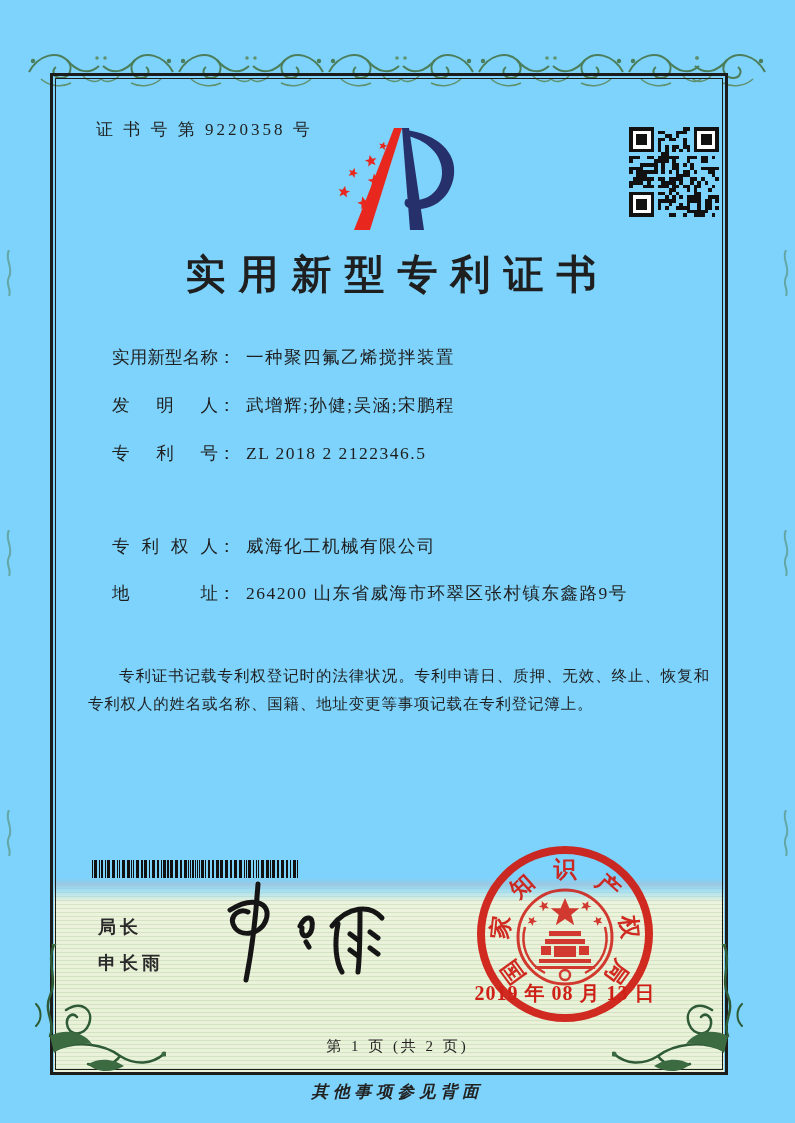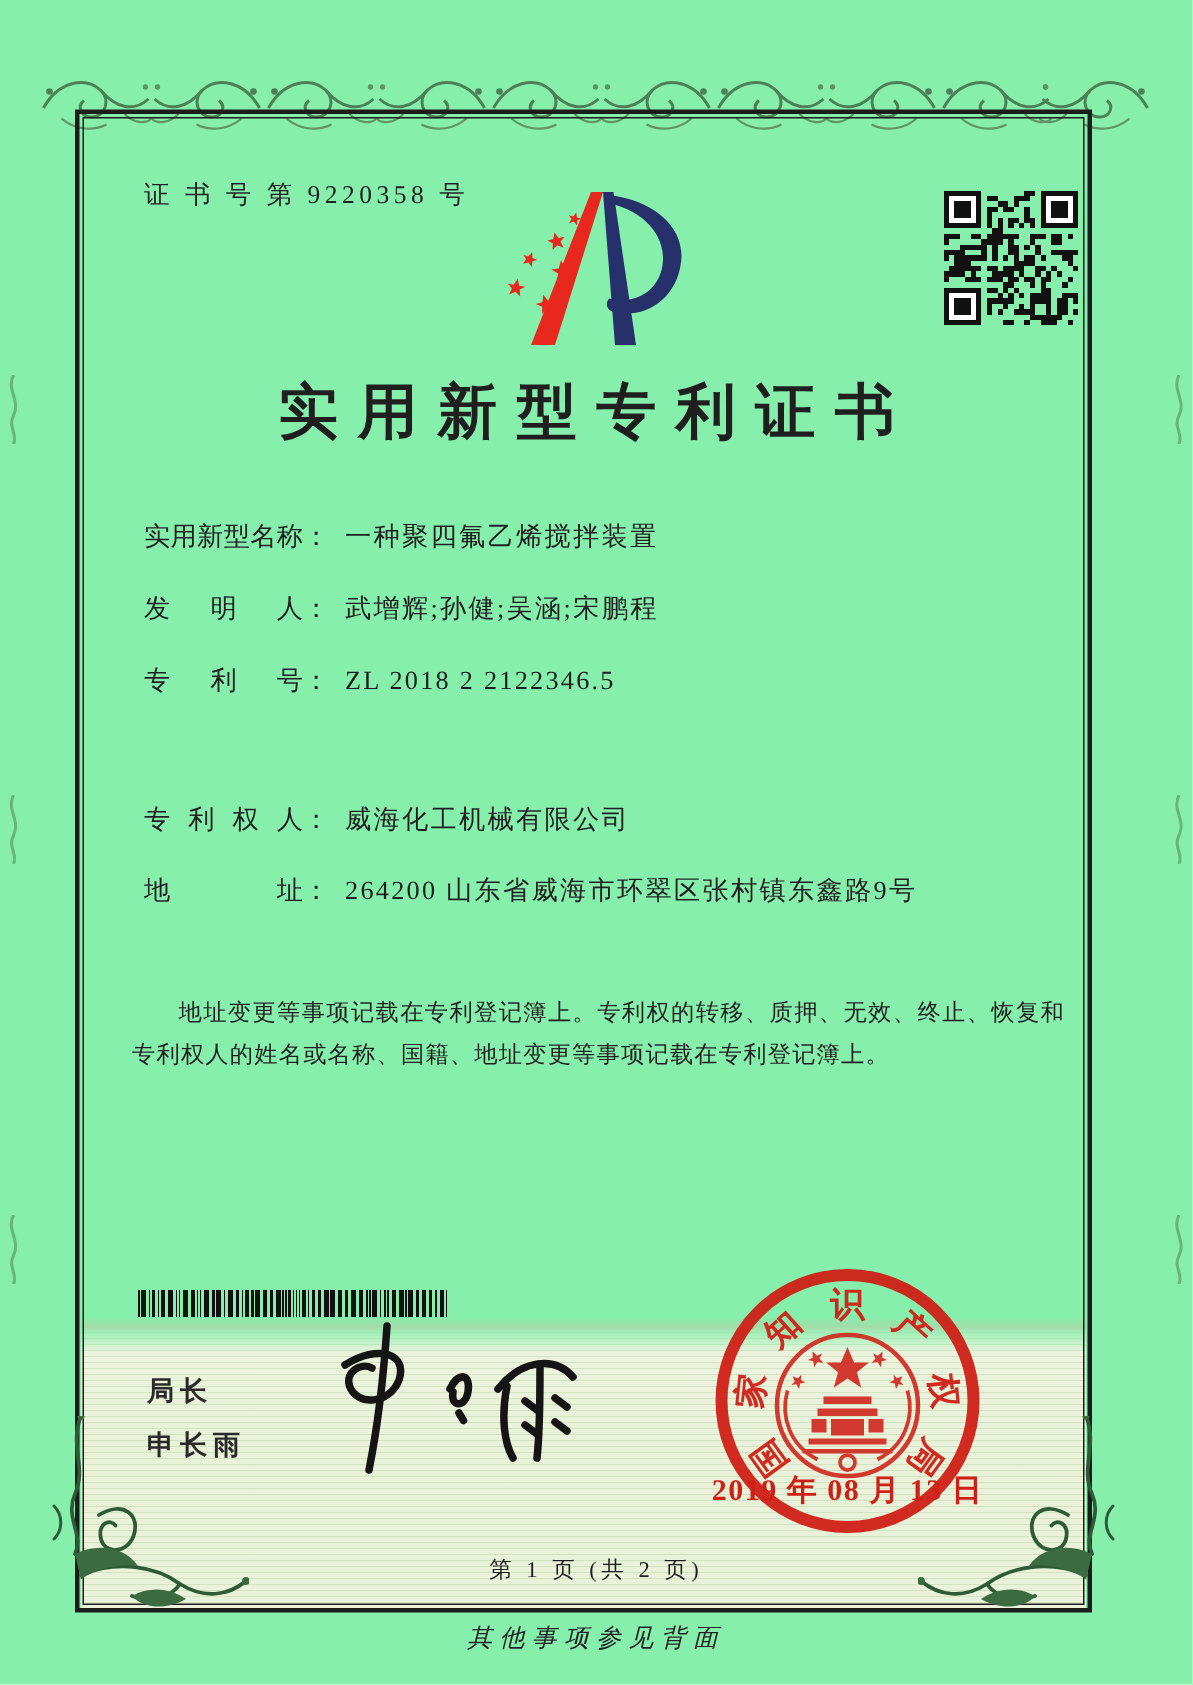--- a/index.html
+++ b/index.html
@@ -1,18 +1,18 @@
 <!DOCTYPE html>
 <html><head>
 <meta charset="utf-8">
 <style>
   html,body{margin:0;padding:0;}
   .page{
     position:relative; width:795px; height:1123px; margin:0 auto;
-    background:#86efac; overflow:hidden;
+    background:#7dd3fc; overflow:hidden;
     font-family:"Liberation Serif","DejaVu Serif",serif; color:#1f1f1f;
   }
   .abs{position:absolute;}
   
   .frame{position:absolute; left:50px; top:73px; width:672px; height:996px;
          border:3px solid #1c1c1c; pointer-events:none;}
   .frame::after{content:""; position:absolute; inset:2px; border:1px solid #1c1c1c;}
   
   .green-zone{position:absolute; left:54px; top:884px; width:670px; height:188px;
     background:
@@ -21,36 +21,36 @@
     -webkit-mask-image:linear-gradient(180deg,transparent 0,#000 18px);
     mask-image:linear-gradient(180deg,transparent 0,#000 18px);}
   .pink-smear{position:absolute; left:54px; top:878px; width:670px; height:12px;
     background:linear-gradient(180deg,rgba(235,170,160,0) 0,rgba(235,170,160,.28) 55%,rgba(235,170,160,0) 100%);}
   .cert-no{position:absolute; left:96px; top:118px; font-size:17px; letter-spacing:3px; white-space:nowrap;}
   .title{position:absolute; left:0; top:247px; width:100%; text-align:center;
          font-size:40px; font-weight:bold; letter-spacing:13px; white-space:nowrap;}
   
   .frow{position:absolute; left:96px; font-size:17.5px; white-space:nowrap; letter-spacing:1.5px;}
   .flabel{display:inline-block; width:106px; vertical-align:bottom;
-          text-align:justify; text-align-last:justify; letter-spacing:0;}
+          text-align:justify; text-align-last:justify; letter-spacing:0;margin-left:16px;}
   .fcolon{display:inline-block; margin-right:9px;}
   .fvalue{letter-spacing:1.5px;}
   .grant2{position:absolute; left:304px; top:0; white-space:nowrap;}
   
   .paras{position:absolute; left:88px; top:662px; width:622px;}
   .paras p{margin:0; font-size:15.5px; line-height:1.82; letter-spacing:.8px;
            text-indent:2em; text-align:justify;}
   .director-title{position:absolute; left:98px; top:915px; font-size:18px; letter-spacing:4px; font-weight:600; color:#2a2a2a;}
   .director-name{position:absolute; left:98px; top:951px; font-size:18px; letter-spacing:4px; font-weight:600; color:#2a2a2a;}
   .seal-date{position:absolute; left:462px; top:980px; width:206px; text-align:center;
              font-size:20px; font-weight:bold; color:#cf2018; letter-spacing:1px; white-space:nowrap;}
   .page-no{position:absolute; left:0; top:1037px; width:100%; text-align:center;
            font-size:15px; letter-spacing:3px;}
   .footer-note{position:absolute; left:0; top:1081px; width:100%; text-align:center;
-           font-size:16.5px; font-style:italic; letter-spacing:5px; color:#222; font-weight:400;}
+           font-size:16.5px; font-style:italic; letter-spacing:5px; color:#222; font-weight:700;}
   svg{display:block;}
   .seal-char{font-size:23px; font-weight:bold; fill:#cf2018;
              font-family:"Liberation Serif","DejaVu Serif",serif;}
 </style>
 </head>
 <body>
 
 <div class="page">
 
   <svg class="abs" style="left:27px;top:46px;" width="740" height="46" viewBox="0 0 740 46">
@@ -352,21 +352,21 @@
     <span class="flabel">专利号</span><span class="fcolon">：</span><span class="fvalue">ZL 2018 2 2122346.5</span>
   </div>
   <div class="frow" style="top:534px">
     <span class="flabel">专利权人</span><span class="fcolon">：</span><span class="fvalue">威海化工机械有限公司</span>
   </div>
   <div class="frow" style="top:581px">
     <span class="flabel">地址</span><span class="fcolon">：</span><span class="fvalue">264200 山东省威海市环翠区张村镇东鑫路9号</span>
   </div>
 
   <div class="paras">
-    <p>地址变更等事项记载在专利登记簿上。专利权的转移、质押、无效、终止、恢复和专利权人的姓名或名称、国籍、地址变更等事项记载在专利登记簿上。</p>
+    <p>专利证书记载专利权登记时的法律状况。专利申请日、质押、无效、终止、恢复和专利权人的姓名或名称、国籍、地址变更等事项记载在专利登记簿上。</p>
   </div>
 
   <svg class="abs" style="left:92px;top:860px;" width="208" height="18" viewBox="0 0 208 18" shape-rendering="crispEdges">
       <rect x="0" y="0" width="1" height="18" fill="#111"></rect>
       <rect x="2" y="0" width="3" height="18" fill="#111"></rect>
       <rect x="7" y="0" width="1" height="18" fill="#111"></rect>
       <rect x="9" y="0" width="2" height="18" fill="#111"></rect>
       <rect x="13" y="0" width="1" height="18" fill="#111"></rect>
       <rect x="15" y="0" width="3" height="18" fill="#111"></rect>
       <rect x="20" y="0" width="3" height="18" fill="#111"></rect>

